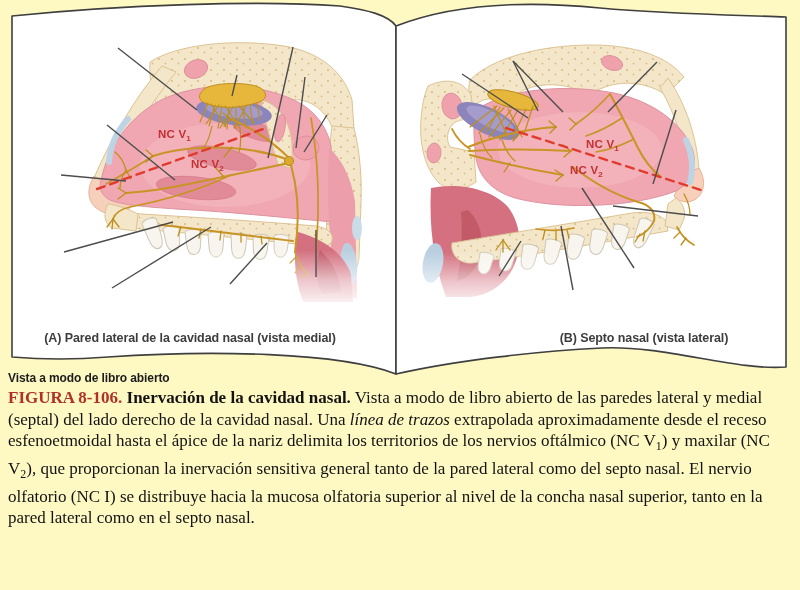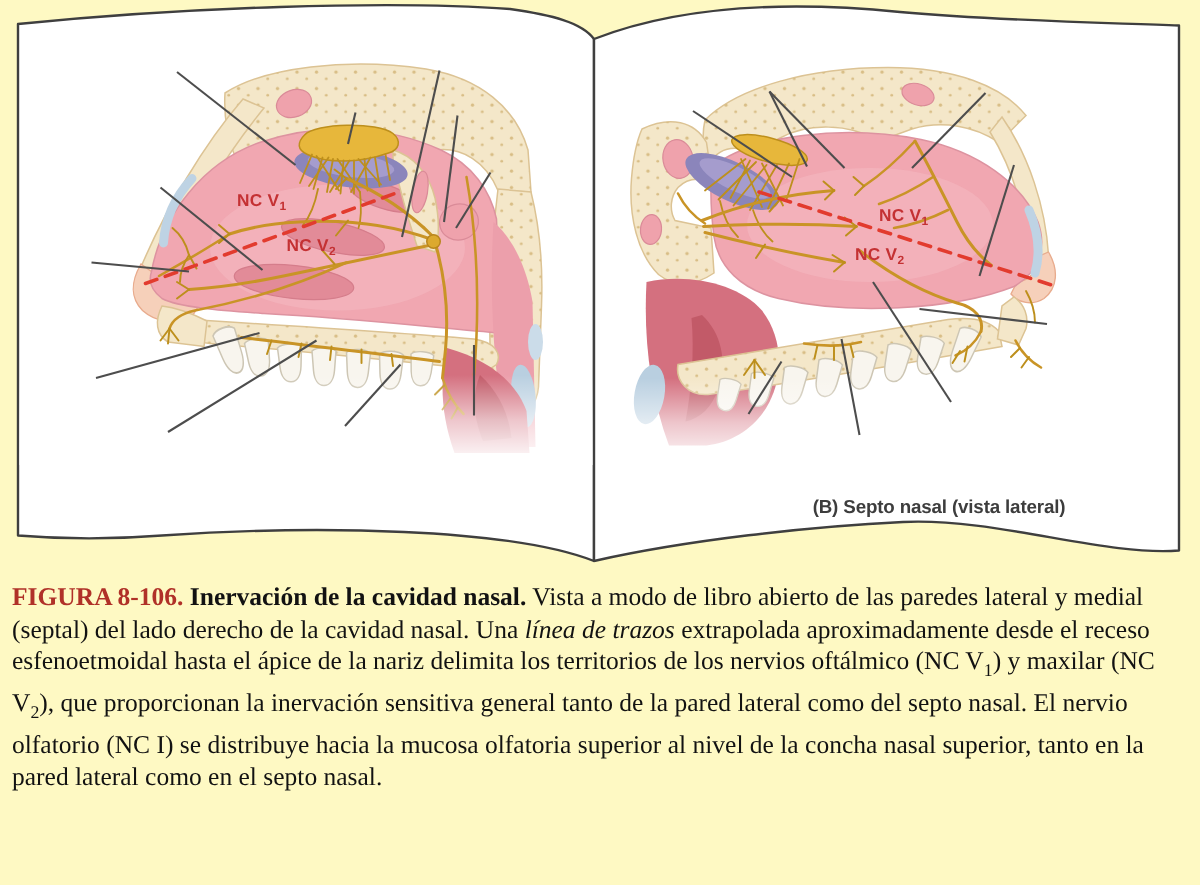--- a/index.html
+++ b/index.html
@@ -316,18 +316,20 @@
           <path d="M698 216 L613 206"></path>
     </g>
   </g>
 </svg>
 
 <div class="nclabel" style="left:158px;top:128px"><span>NC V</span><sub>1</sub></div>
 <div class="nclabel" style="left:191px;top:158px"><span>NC V</span><sub>2</sub></div>
 <div class="nclabel" style="left:586px;top:138px"><span>NC V</span><sub>1</sub></div>
 <div class="nclabel" style="left:570px;top:164px"><span>NC V</span><sub>2</sub></div>
 
-<div class="pcap" style="left:626px;top:331px">(B) Septo nasal (vista lateral)</div>
-
+<div class="pcap" style="left:190px;top:331px">(A) Pared lateral de la cavidad nasal (vista medial)</div>
+<div class="pcap" style="left:644px;top:331px">(B) Septo nasal (vista lateral)</div>
+
+<div class="bnote">Vista a modo de libro abierto</div>
 
 <p class="caption"><span class="figno">FIGURA 8-106.</span> <b>Inervación de la cavidad nasal.</b> <span>Vista a modo de libro abierto de las paredes lateral y medial (septal) del lado derecho de la cavidad nasal. Una </span><i>línea de trazos</i><span> extrapolada aproximadamente desde el receso esfenoetmoidal hasta el ápice de la nariz delimita los territorios de los nervios oftálmico (NC V</span><sub>1</sub><span>) y maxilar (NC V</span><sub>2</sub><span>), que proporcionan la inervación sensitiva general tanto de la pared lateral como del septo nasal. El nervio olfatorio (NC I) se distribuye hacia la mucosa olfatoria superior al nivel de la concha nasal superior, tanto en la pared lateral como en el septo nasal.</span></p>
 
 </div>
 
 </body></html>

